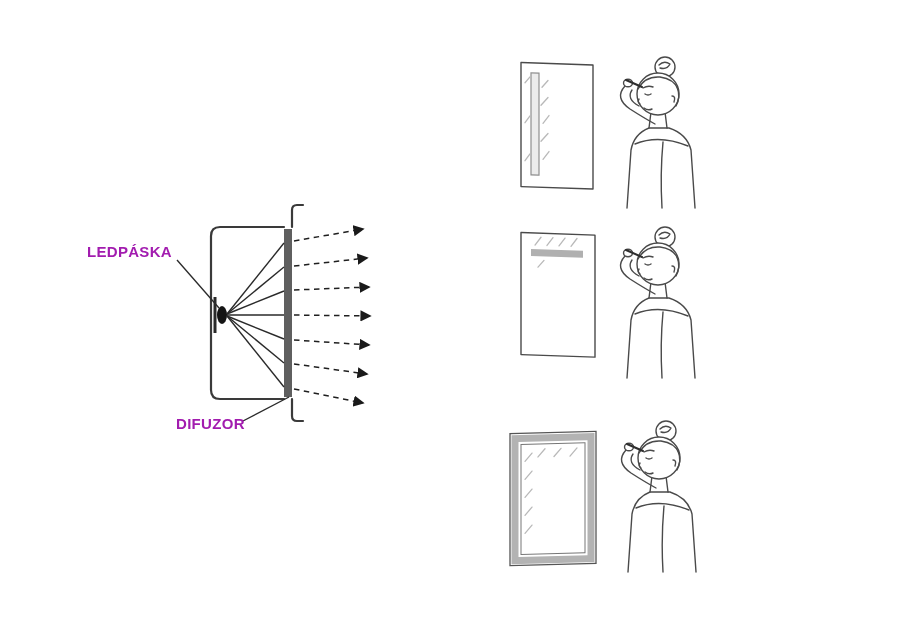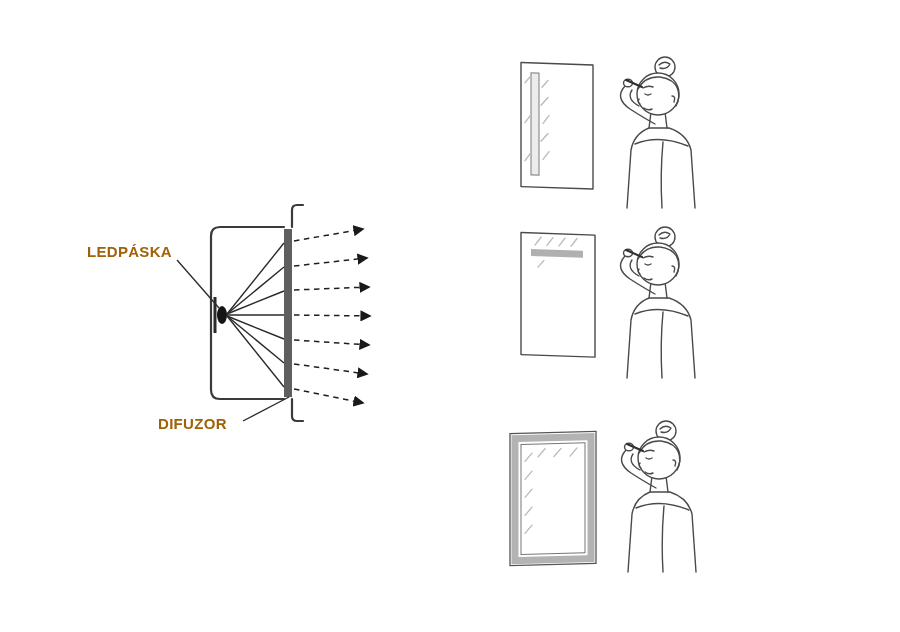--- a/index.html
+++ b/index.html
@@ -3,25 +3,25 @@
 <meta charset="utf-8">
 <style>
   html,body{margin:0;padding:0;}
   body{
     width:900px;height:632px;position:relative;overflow:hidden;
     background:#ffffff;
     font-family:"Liberation Sans", sans-serif;
   }
   .stage{position:absolute;inset:0;}
   .label{
-    position:absolute;font-weight:bold;font-size:15px;color:#a16207;
+    position:absolute;font-weight:bold;font-size:15px;color:#a21caf;
     letter-spacing:.3px;white-space:nowrap;
   }
   #label-led{left:87px;top:243px;}
-  #label-diffuser{left:158px;top:415px;}
+  #label-diffuser{left:176px;top:415px;}
   svg.abs{position:absolute;display:block;}
   #diagram-svg{left:0;top:0;width:460px;height:632px;}
   #panel-1{left:505px;top:50px;width:230px;height:165px;}
   #panel-2{left:505px;top:220px;width:230px;height:165px;}
   #panel-3{left:498px;top:410px;width:240px;height:175px;}
   .lineart{stroke:#4a4a4a;stroke-width:1.4;fill:none;stroke-linecap:round;stroke-linejoin:round;}
   .fillwhite{fill:#ffffff;}
   .hatch{stroke:#b9b9b9;stroke-width:1.3;fill:none;stroke-linecap:round;}
   .ray-solid{stroke:#2a2a2a;stroke-width:1.4;fill:none;}
   .ray-dashed{stroke:#1f1f1f;stroke-width:1.5;fill:none;stroke-dasharray:5.5 4.5;}

